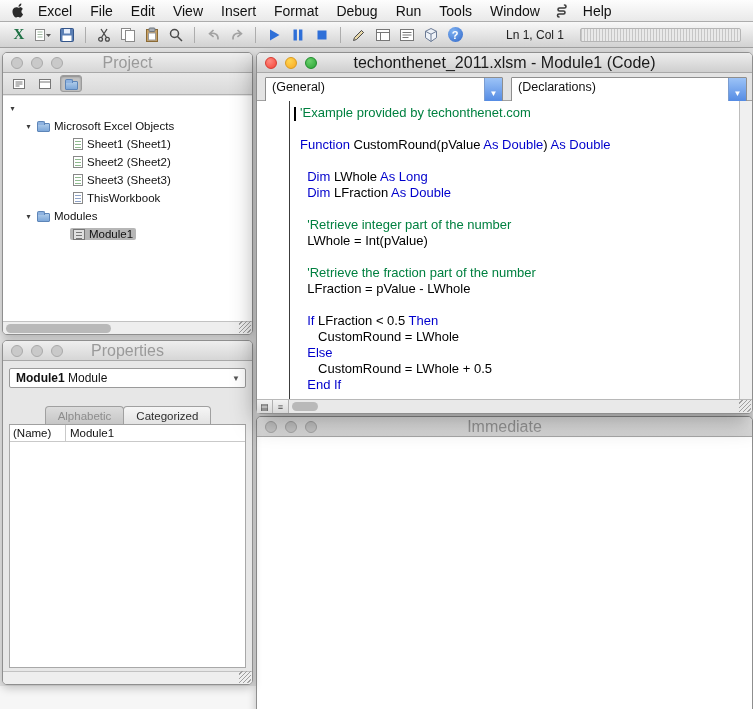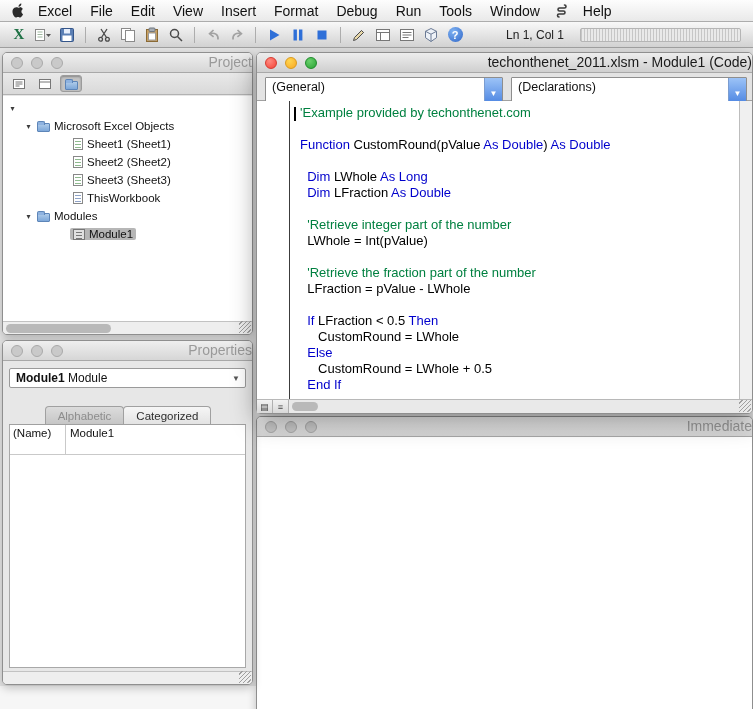--- a/index.html
+++ b/index.html
@@ -24,21 +24,21 @@
   .tb-ridge{flex:1;height:14px;margin:0 4px 0 14px;background:repeating-linear-gradient(90deg,#c6c6c6 0 1px,#e9e9e9 1px 3px);
     border:1px solid #b5b5b5;border-radius:2px}
   .g-excel{font-weight:bold;font-size:15px;color:#1f7145;font-family:"Liberation Serif",serif}
   .g-help{width:15px;height:15px;border-radius:50%;background:radial-gradient(circle at 35% 30%,#7fb2f2,#2f66c8);
     color:#fff;font-size:11px;font-weight:bold;display:inline-flex;align-items:center;justify-content:center}
 
   
   .window{position:absolute;background:#e7e7e7;border:1px solid #8f8f8f;border-radius:5px;box-shadow:0 3px 10px rgba(0,0,0,.22)}
   .window.active{box-shadow:0 8px 24px rgba(0,0,0,.38);z-index:20}
   .titlebar{height:20px;background:linear-gradient(#efefef,#d6d6d6);border-bottom:1px solid #a8a8a8;border-radius:4px 4px 0 0;
-    position:relative;font-size:14px;line-height:19px;text-align:right;color:#9a9a9a;white-space:nowrap;overflow:hidden}
+    position:relative;font-size:16px;line-height:19px;text-align:center;color:#9a9a9a;white-space:nowrap;overflow:hidden}
   .window.active .titlebar{color:#1a1a1a;background:linear-gradient(#ededed,#cfcfcf)}
   .lights{position:absolute;left:8px;top:4px;display:flex;gap:8px}
   .light{width:12px;height:12px;border-radius:50%;background:#c9c9c9;border:1px solid #a9a9a9}
   .light.red{background:radial-gradient(circle at 35% 30%,#ff8a80,#f44336);border-color:#d63b30}
   .light.yellow{background:radial-gradient(circle at 35% 30%,#ffd54f,#f9a825);border-color:#d99a1c}
   .light.green{background:radial-gradient(circle at 35% 30%,#69d06c,#2aa334);border-color:#1f8c2b}
   .grip{position:absolute;right:1px;bottom:1px;width:12px;height:12px;
     background:repeating-linear-gradient(135deg,transparent 0 2px,#9f9f9f 2px 3px);border-radius:0 0 4px 0}
   .hscroll{position:absolute;left:0;right:0;bottom:0;height:13px;background:#eeeeee;border-top:1px solid #c2c2c2;border-radius:0 0 4px 4px}
   .hthumb{position:absolute;left:3px;top:2px;height:9px;width:105px;background:#b9b9b9;border-radius:5px}
@@ -70,21 +70,21 @@
   #properties{left:2px;top:340px;width:251px;height:345px;z-index:10}
   .obj-select{position:absolute;left:6px;right:6px;top:27px;height:20px;background:#fff;border:1px solid #9a9a9a;border-radius:2px;
     font-size:12px;line-height:18px;padding:0 18px 0 6px;white-space:nowrap;overflow:hidden}
   .obj-name{font-weight:bold}
   .obj-chev{position:absolute;right:5px;top:1px;color:#555;font-size:8px;line-height:18px}
   .prop-tabs{position:absolute;left:6px;right:6px;top:62px;height:22px;display:flex;justify-content:center;align-items:flex-end;border-bottom:1px solid #a0a0a0}
   .ptab{font-size:11.5px;padding:3px 12px 2px;background:linear-gradient(#dcdcdc,#c6c6c6);border:1px solid #a0a0a0;border-bottom:none;
     border-radius:4px 4px 0 0;color:#8d8d8d;margin:0 -1px 0 0}
   .ptab.active{background:linear-gradient(#f6f6f6,#e3e3e3);color:#2e2e2e}
   .prop-grid{position:absolute;left:6px;right:6px;top:84px;bottom:16px;background:#fff;border:1px solid #a8a8a8;border-top:none;font-size:11.5px;overflow:hidden}
-  .prop-row{display:flex;height:30px;line-height:16px;border-bottom:1px solid #c9c9c9;background:#fff}
+  .prop-row{display:flex;height:17px;line-height:16px;border-bottom:1px solid #c9c9c9;background:#fff}
   .prop-key{width:56px;border-right:1px solid #c9c9c9;padding-left:3px;flex:none}
   .prop-val{padding-left:4px;flex:1}
   .prop-hbar{position:absolute;left:0;right:0;bottom:0;height:13px;background:#eee;border-top:1px solid #c2c2c2;border-radius:0 0 4px 4px}
 
   
   #codewin{left:256px;top:52px;width:497px;height:362px}
   .combobar{position:absolute;left:0;top:20px;right:0;height:28px;background:#e3e3e3;border-bottom:1px solid #a0a0a0}
   .combo{position:absolute;top:4px;height:33px;background:#fff;border:1px solid #8e8e8e;font-size:12.5px;line-height:18px;padding-left:6px;border-radius:1px}
   .combo-left{left:8px;width:238px}
   .combo-right{left:254px;width:236px}

